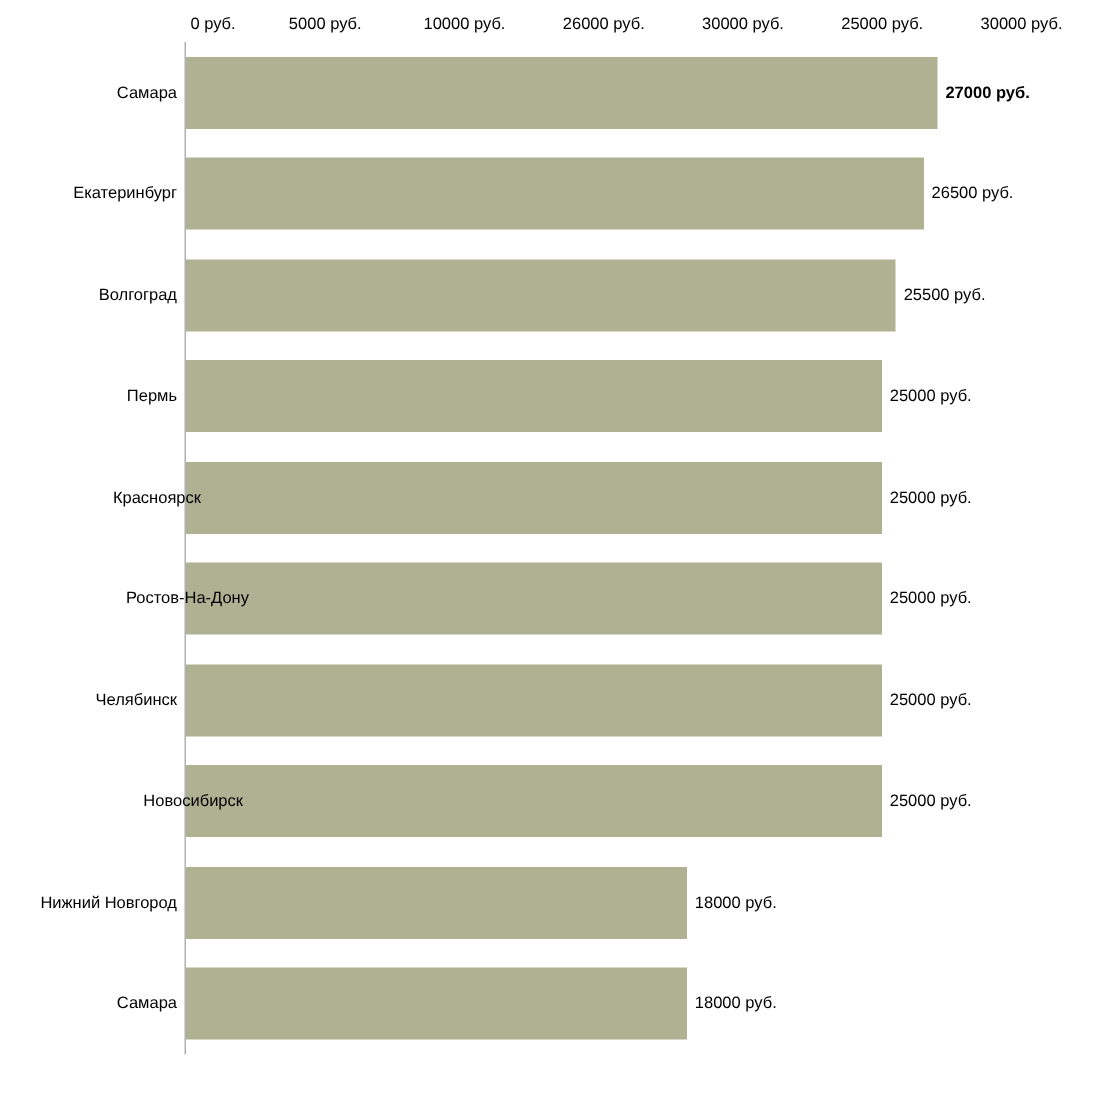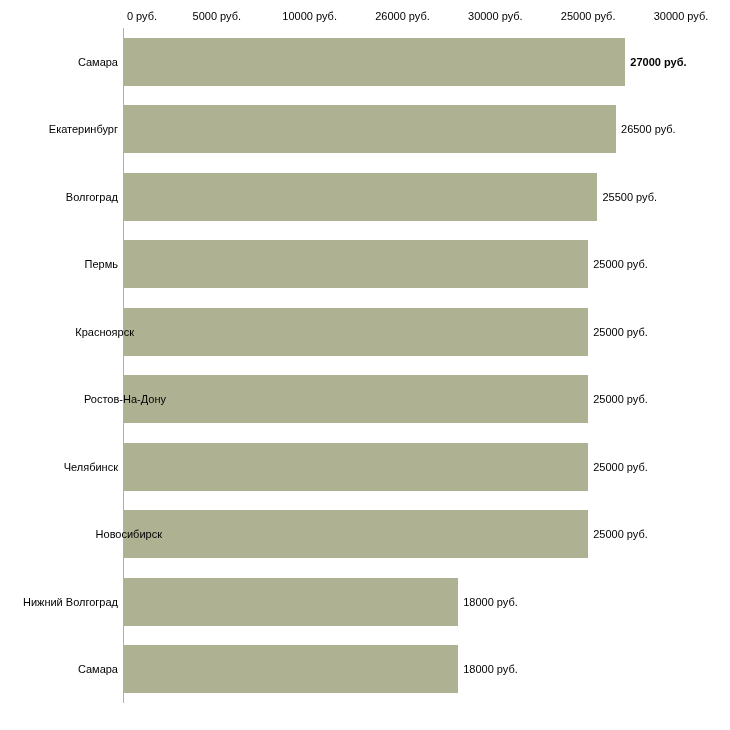--- a/index.html
+++ b/index.html
@@ -116,17 +116,17 @@
 
   <div id="category-labels">
       <div class="cat-label" style="top: 61.75px; left: 0px; width: 118px;">Самара</div>
       <div class="cat-label" style="top: 129.25px; left: 0px; width: 118px;">Екатеринбург</div>
       <div class="cat-label" style="top: 196.75px; left: 0px; width: 118px;">Волгоград</div>
       <div class="cat-label" style="top: 264.25px; left: 0px; width: 118px;">Пермь</div>
       <div class="cat-label" style="top: 331.75px; left: 0px; width: 118px; margin-left: 16px;">Красноярск</div>
       <div class="cat-label" style="top: 399.25px; left: 12px; width: 118px; margin-left: 36px;">Ростов-На-Дону</div>
       <div class="cat-label" style="top: 466.75px; left: 0px; width: 118px; text-align: right;">Челябинск</div>
       <div class="cat-label" style="top: 534.25px; left: 0px; width: 118px; padding-left: 44px;">Новосибирск</div>
-      <div class="cat-label" style="top: 601.75px; left: 0px; width: 118px;">Нижний Волгоград</div>
+      <div class="cat-label" style="top: 601.75px; left: 0px; width: 118px;">Нижний Новгород</div>
       <div class="cat-label" style="top: 669.25px; left: 0px; width: 118px;">Самара</div>
     </div>
 
 </div>
 
 </body></html>

